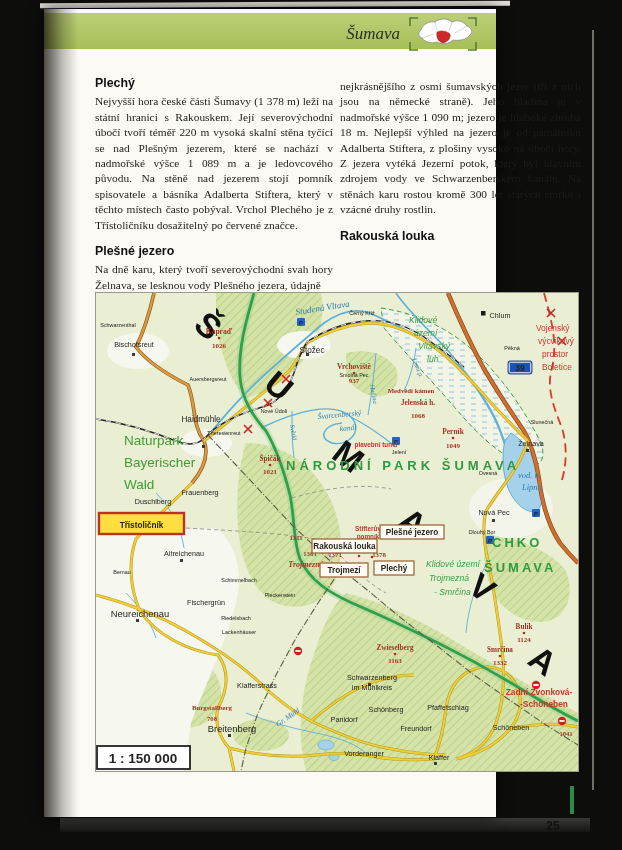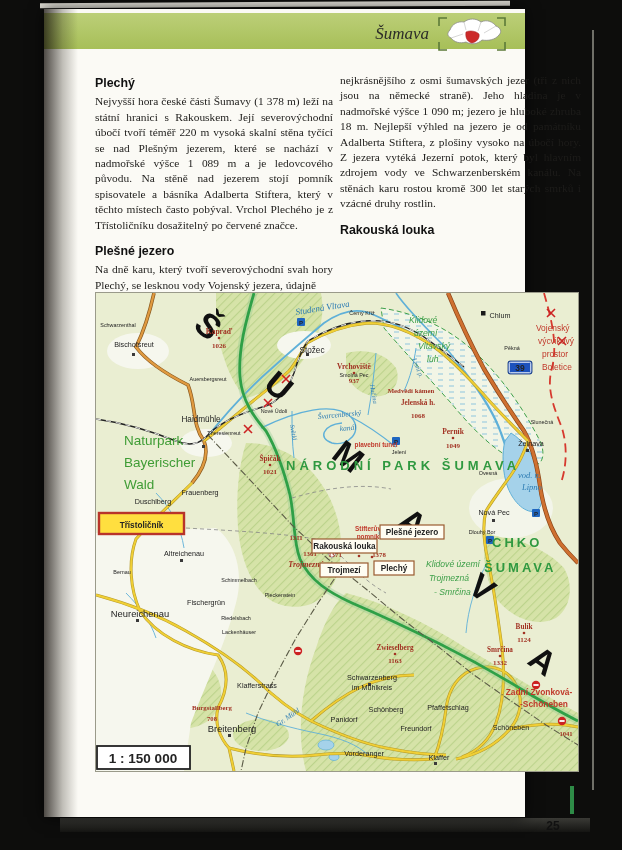--- a/index.html
+++ b/index.html
@@ -1,34 +1,34 @@
 <!DOCTYPE html>
 <html><head>
 <meta charset="utf-8">
 <style>
   html,body{margin:0;padding:0;width:622px;height:850px;background:#0a0a0a;overflow:hidden;
     font-family:"Liberation Serif", serif;}
   .photo{position:absolute;inset:0;background:#0d0d0c;}
   .page{position:absolute;left:44px;top:9px;width:452px;height:808px;background:#fbfaf5;
-    box-shadow:0 0 14px rgba(0,0,0,.7);padding-left:29px;}
+    box-shadow:0 0 14px rgba(0,0,0,.7);}
   .top-sliver{position:absolute;left:40px;top:2px;width:470px;height:5px;background:#dedcd4;
     transform:rotate(-.3deg);}
   .right-edge{position:absolute;left:592px;top:30px;width:2px;height:760px;background:#6f6f68;}
   .bottom-stack{position:absolute;left:60px;top:818px;width:530px;height:14px;
     background:linear-gradient(#3a3a36,#151513);}
   .binding-shadow{position:absolute;left:0;top:0;width:34px;height:100%;
     background:linear-gradient(to right,rgba(20,15,10,.75),rgba(40,35,25,.28) 55%,rgba(0,0,0,0));}
   .band{position:absolute;left:0;top:4px;width:100%;height:36px;
     background:linear-gradient(#bccf78,#a7bf58);}
   .band-title{position:absolute;right:96px;top:11px;font-style:italic;font-size:17px;color:#2c2c28;
     font-family:"Liberation Serif",serif;}
   .cz-icon{position:absolute;right:16px;top:1px;width:74px;height:40px;}
   .col{position:absolute;text-align:justify;font-size:11.4px;line-height:15.4px;color:#1d1c1a;}
   .col-left{left:51px;top:67px;width:238px;}
-  .col-right{left:296px;top:64px;width:241px;}
+  .col-right{left:296px;top:70px;width:241px;}
   h3{font-family:"Liberation Sans",sans-serif;font-size:12.4px;margin:0 0 3px 0;color:#111;}
   .sp{margin-top:11px;}
   p{margin:0;}
   .map-wrap{position:absolute;left:51px;top:283px;width:482px;height:478px;border:1px solid #9a9a8a;
     box-sizing:content-box;}
   .footer-num{position:absolute;left:498px;top:810px;width:22px;text-align:center;
     font-family:"Liberation Sans",sans-serif;font-weight:bold;font-size:12px;color:#111;}
   .footer-bar{position:absolute;left:526px;top:777px;width:3.5px;height:28px;background:#2e8b47;}
   
   text{font-family:"Liberation Sans",sans-serif;fill:#232323;}
@@ -64,21 +64,21 @@
         <path d="M15,16 C17,10 23,7 29,8 C34,4 41,4 46,8 C52,5 58,8 61,12 C66,14 67,18 64,21 C60,26 53,27 47,26 C43,30 36,31 31,28 C25,30 19,28 16,24 C12,22 12,19 15,16 Z" fill="#ffffff" stroke="#8a8a8a" stroke-width="0.8"></path>
         <path d="M29,8 L31,16 M46,8 L43,17 M61,12 L49,19 M16,24 L28,20" stroke="#bbb" stroke-width="0.6" fill="none"></path>
         <path d="M31,18 C35,16 41,17 44,20 C45,24 42,28 37,29 C32,28 30,23 31,18 Z" fill="#cc2a2a" stroke="#a02020" stroke-width="0.5"></path>
       </svg>
     </div>
 
     <div class="col col-left">
       <h3>Plechý</h3>
       <p>Nejvyšší hora české části Šumavy (1 378 m) leží na státní hranici s Rakouskem. Její severovýchodní úbočí tvoří téměř 220 m vysoká skalní stěna tyčící se nad Plešným jezerem, které se nachází v nadmořské výšce 1 089 m a je ledovcového původu. Na stěně nad jezerem stojí pomník spisovatele a básníka Adalberta Stiftera, který v těchto místech často pobýval. Vrchol Plechého je z Třístoličníku dosažitelný po červené značce.</p>
       <h3 class="sp">Plešné jezero</h3>
-      <p>Na dně karu, který tvoří severovýchodní svah hory Plechý, se lesknou vody Vojenský jezera, údajně</p>
+      <p>Na dně karu, který tvoří severovýchodní svah hory Želnava, se lesknou vody Plešného jezera, údajně</p>
     </div>
     <div class="col col-right">
       <p>nejkrásnějšího z osmi šumavských jezer (tři z nich jsou na německé straně). Jeho hladina je v nadmořské výšce 1 090 m; jezero je hluboké zhruba 18 m. Nejlepší výhled na jezero je od památníku Adalberta Stiftera, z plošiny vysoko na úbočí hory. Z jezera vytéká Jezerní potok, který byl hlavním zdrojem vody ve Schwarzenberském kanálu. Na stěnách karu rostou kromě 300 let starých smrků i vzácné druhy rostlin.</p>
       <h3 class="sp">Rakouská louka</h3>
     </div>
 
     <div class="map-wrap">
       <svg width="482" height="478" viewBox="0 0 482 478">
         <defs>
           <pattern id="forest" width="6" height="6" patternUnits="userSpaceOnUse" patternTransform="rotate(45)">

